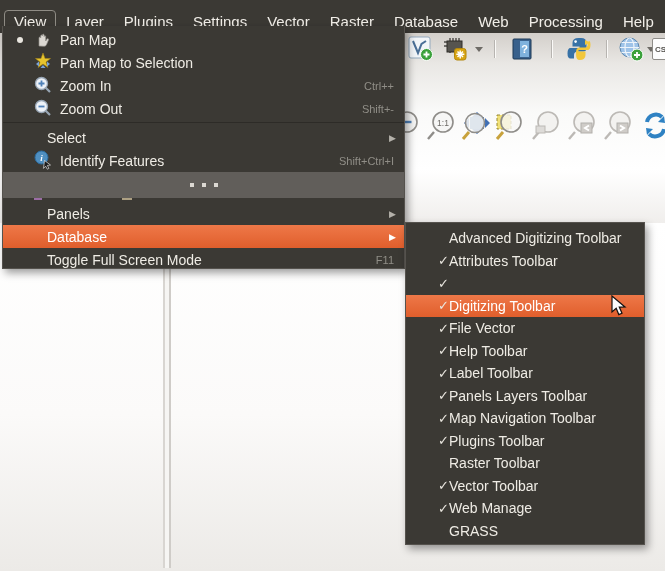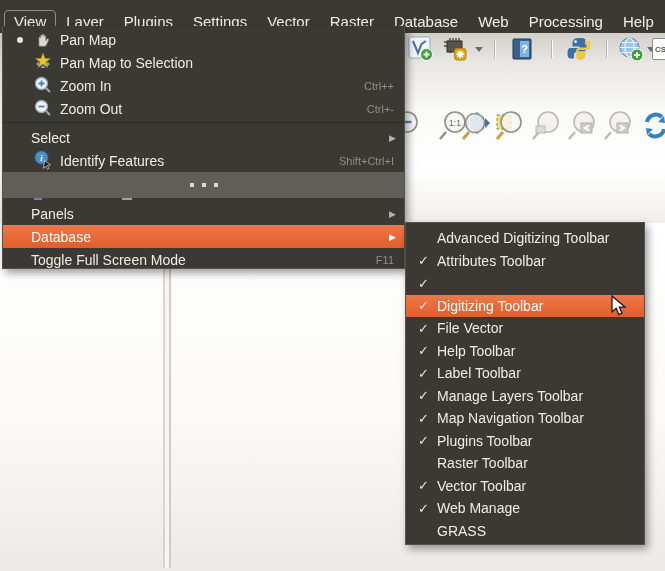--- a/index.html
+++ b/index.html
@@ -26,36 +26,36 @@
   .csw-box { position:absolute; left:652px; top:38px; width:26px; height:22px; background:#fdfdfd; border:1px solid #8f8d89; border-radius:2px;
     font-size:8px; font-weight:bold; color:#55534f; display:flex; align-items:center; padding-left:2px; z-index:1; }
 
   
   .vmenu { position:absolute; left:2px; top:26px; width:403px; height:243px; background:#3b3934;
     border:1px solid #55524d; border-top:none; box-shadow:3px 4px 8px rgba(0,0,0,.38); z-index:5; padding-top:2px; }
   .mrow { position:relative; height:23px; display:flex; align-items:center; color:#efece5; font-size:14px; }
   .mrow .radio { position:absolute; left:14px; top:9px; width:6px; height:6px; border-radius:50%; background:#e9e6df; }
   .mrow .micon { position:absolute; left:30px; top:1px; width:20px; height:20px; }
   .mrow .lbl { margin-left:57px; white-space:nowrap;text-align:right; }
-  .mrow.noicon .lbl { margin-left:28px; }
+  .mrow.noicon .lbl { margin-left:44px; }
   .mrow .sc { margin-left:auto; margin-right:10px; color:#908e87; font-size:11px; }
   .mrow .arr { margin-left:auto; margin-right:8px; color:#b4b1aa; font-size:9px; }
   .msep { height:4px; border-top:1px solid #2d2b27; margin-top:2px; }
   .overflow-band { height:26px; background:#615e5a; display:flex; align-items:center; justify-content:center; gap:8px; }
   .overflow-band i { width:4px; height:4px; background:#dcd9d3; display:block; }
   .fragrow { position:relative; height:4px; }
   .fragrow .f1 { position:absolute; left:31px; top:0; width:8px; height:2px; background:#9b6da5; }
   .fragrow .f2 { position:absolute; left:119px; top:0; width:10px; height:2px; background:#ada083; }
   .mrow.hl, .srow.hl { background:linear-gradient(180deg,#ee7848,#e05e2c); color:#ffffff; }
   .mrow.hl .arr { color:#fff; }
 
   
   .smenu { position:absolute; left:405px; top:222px; width:240px; height:323px; background:#3b3934;
     border:1px solid #55524d; box-shadow:3px 4px 8px rgba(0,0,0,.38); z-index:6; padding-top:4px; }
-  .srow { height:22.5px; display:flex; align-items:center; color:#efece5; font-size:14px; padding-left:12px; }
+  .srow { height:22.5px; display:flex; align-items:center; color:#efece5; font-size:14px; padding-left:24px;text-align:right; }
   .chk { width:19px; font-size:13px; color:#e9e6df; flex:none; }
   .slabel { white-space:nowrap; }
 
   
   .cursor { position:absolute; left:610px; top:295px; z-index:10; }
 </style>
 </head>
 <body>
 
 <div id="screen">
@@ -118,21 +118,21 @@
       <span>CSW</span>
     </div>
 
   <div class="tbtn" style="left:388px;top:108px;width:36px;height:36px;">
     <svg width="34" height="34" viewBox="0 0 34 34">
       <line x1="9" y1="23" x2="3" y2="30" stroke="#8f8d89" stroke-width="2.4"></line>
       <circle cx="18" cy="13" r="10" fill="#f6f6f5" stroke="#8f8d89" stroke-width="1.6"></circle>
       <path d="M13.5 13 h9" stroke="#4f81b8" stroke-width="2.4"></path>
     </svg>
   </div>
-  <div class="tbtn" style="left:436px;top:108px;width:36px;height:36px;">
+  <div class="tbtn" style="left:424px;top:108px;width:36px;height:36px;">
     <svg width="34" height="34" viewBox="0 0 34 34">
       <line x1="9" y1="23" x2="3" y2="30" stroke="#8f8d89" stroke-width="2.4"></line>
       <circle cx="18" cy="13" r="10" fill="#f6f6f5" stroke="#8f8d89" stroke-width="1.6"></circle>
       <text x="18" y="16.5" font-size="8.5" fill="#6b6965" text-anchor="middle" font-family="Liberation Sans,sans-serif">1:1</text>
     </svg>
   </div>
   <div class="tbtn" style="left:459px;top:108px;width:36px;height:36px;">
     <svg width="34" height="34" viewBox="0 0 34 34">
       <g fill="#3f6fb5">
         <path d="M13 2 l5 5 -10 0 z M13 24 l5 -5 -10 0 z" transform="translate(4,1)"></path>
@@ -221,21 +221,21 @@
       <span class="lbl">Zoom In</span>
       <span class="sc">Ctrl++</span>
     </div>
     <div class="mrow">
       <svg class="micon" viewBox="0 0 20 20">
         <line x1="12.5" y1="12.5" x2="17" y2="17" stroke="#97a5b4" stroke-width="2.2"></line>
         <circle cx="8.5" cy="8.5" r="6" fill="#edf2f8" stroke="#97a5b4" stroke-width="1.3"></circle>
         <path d="M5.5 8.5 h6" stroke="#4f81b8" stroke-width="1.8"></path>
       </svg>
       <span class="lbl">Zoom Out</span>
-      <span class="sc">Ctrl+-</span>
+      <span class="sc">Shift+-</span>
     </div>
     <div class="msep"></div>
     <div class="mrow noicon">
       <span class="lbl">Select</span>
       <span class="arr">▶</span>
     </div>
     <div class="mrow">
       <svg class="micon" viewBox="0 0 20 20">
         <circle cx="8.5" cy="7.5" r="6.5" fill="#4f8fc0" stroke="#2d6da0"></circle>
         <text x="8.5" y="11" font-size="9" font-weight="bold" font-style="italic" fill="#fff" text-anchor="middle" font-family="Liberation Serif,serif">i</text>
@@ -290,21 +290,21 @@
     <div class="srow">
       <span class="chk">✓</span>
       <span class="slabel">Help Toolbar</span>
     </div>
     <div class="srow">
       <span class="chk">✓</span>
       <span class="slabel">Label Toolbar</span>
     </div>
     <div class="srow">
       <span class="chk">✓</span>
-      <span class="slabel">Manage Layers Toolbar</span>
+      <span class="slabel">Panels Layers Toolbar</span>
     </div>
     <div class="srow">
       <span class="chk">✓</span>
       <span class="slabel">Map Navigation Toolbar</span>
     </div>
     <div class="srow">
       <span class="chk">✓</span>
       <span class="slabel">Plugins Toolbar</span>
     </div>
     <div class="srow">

